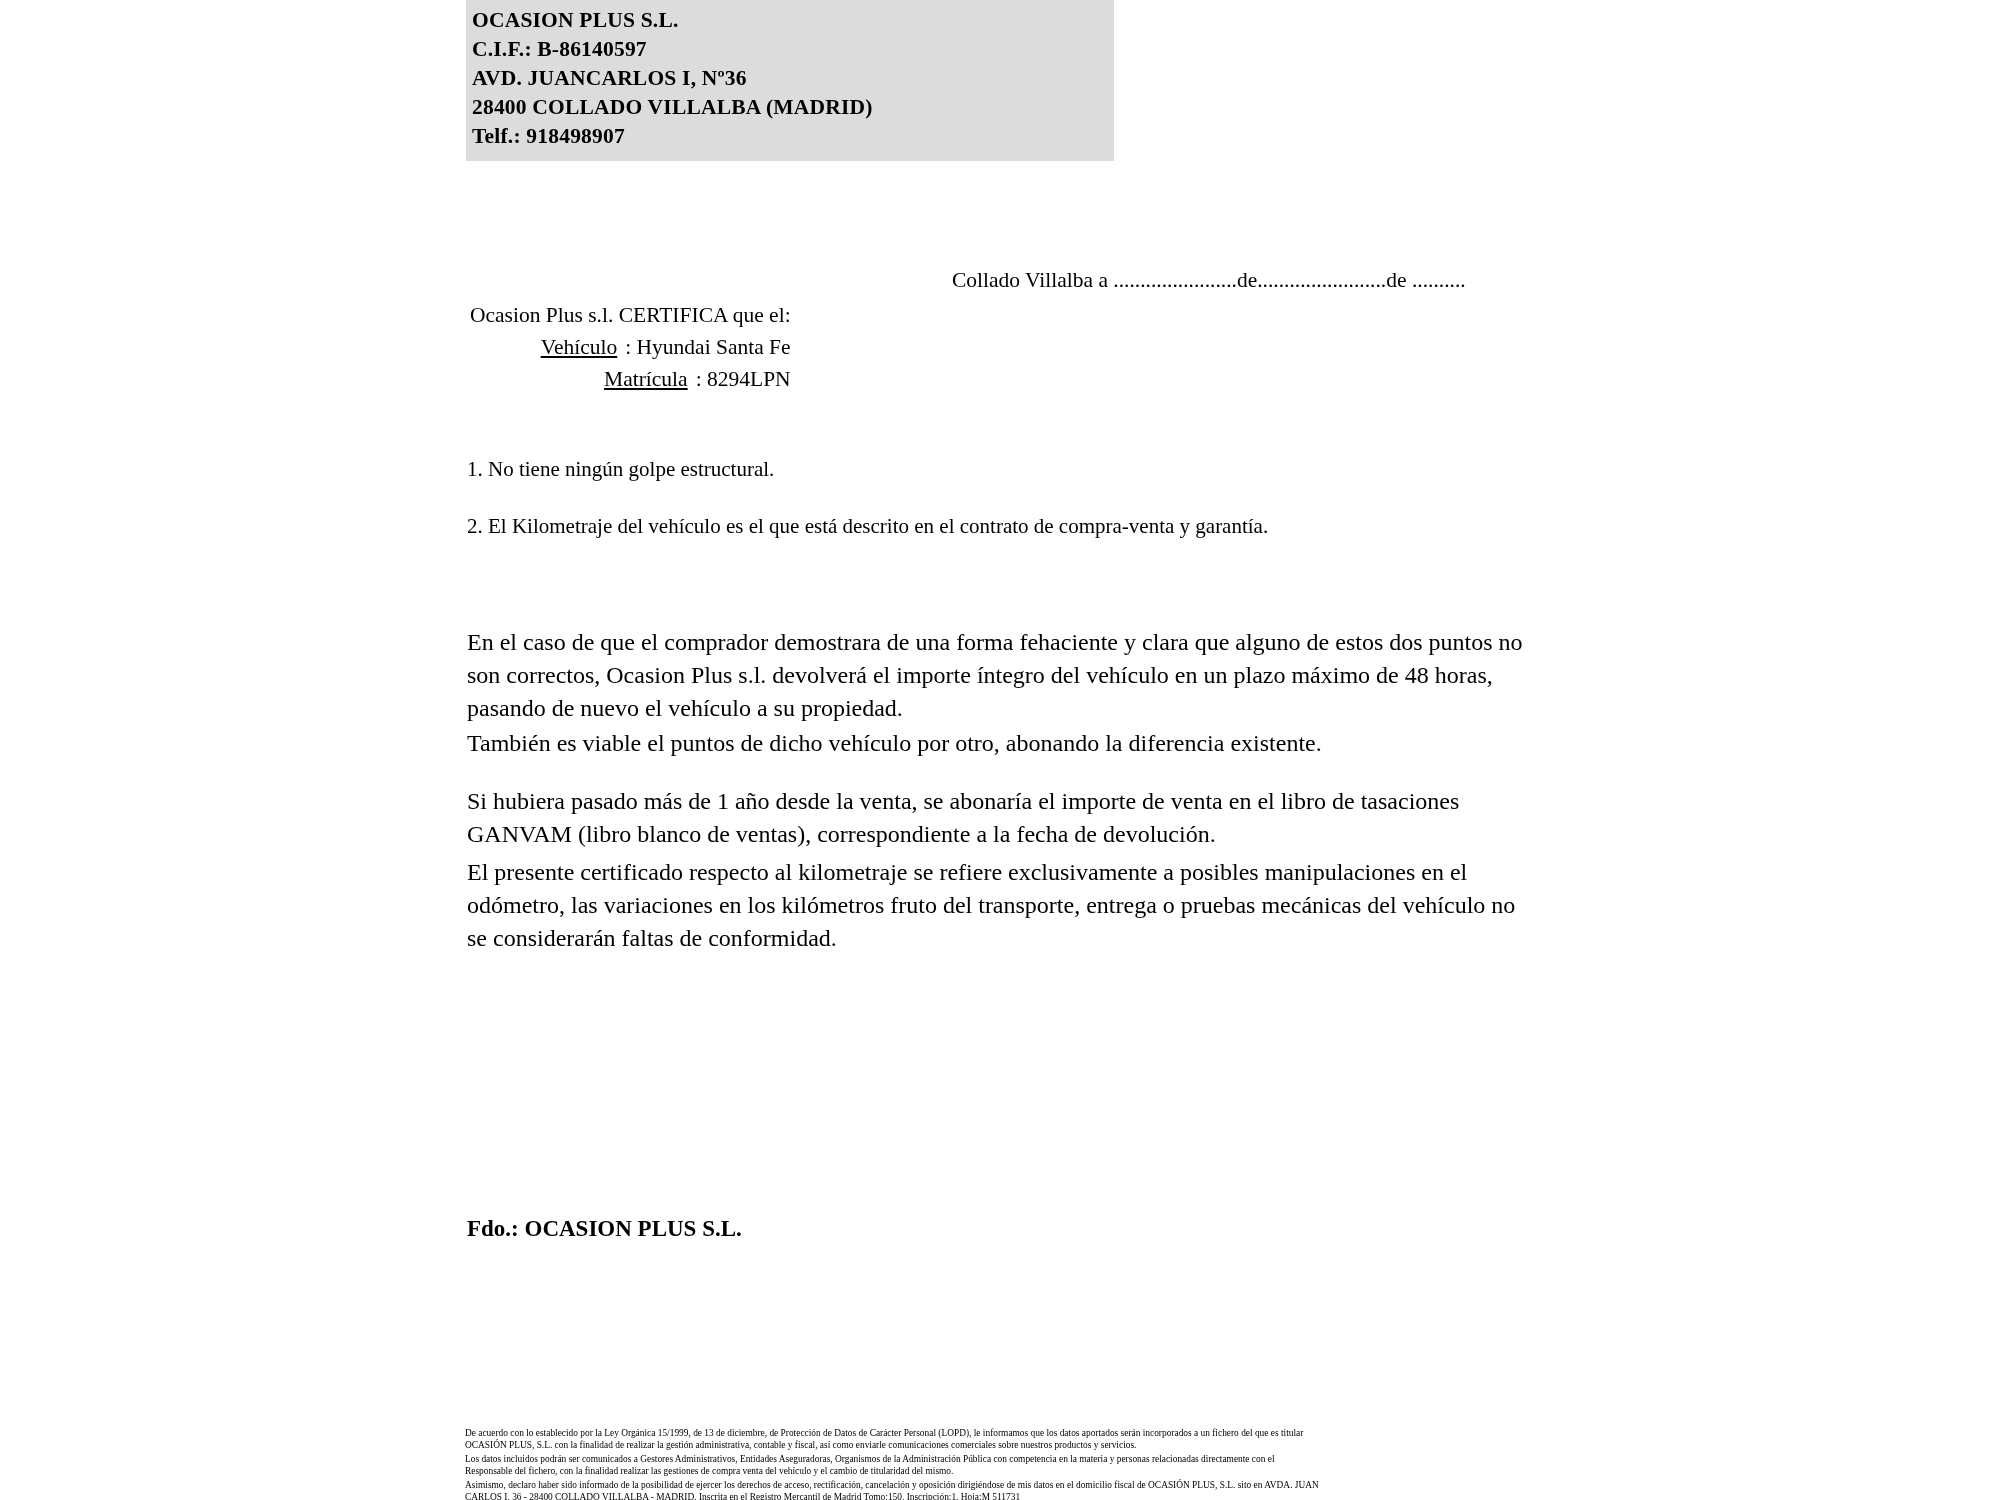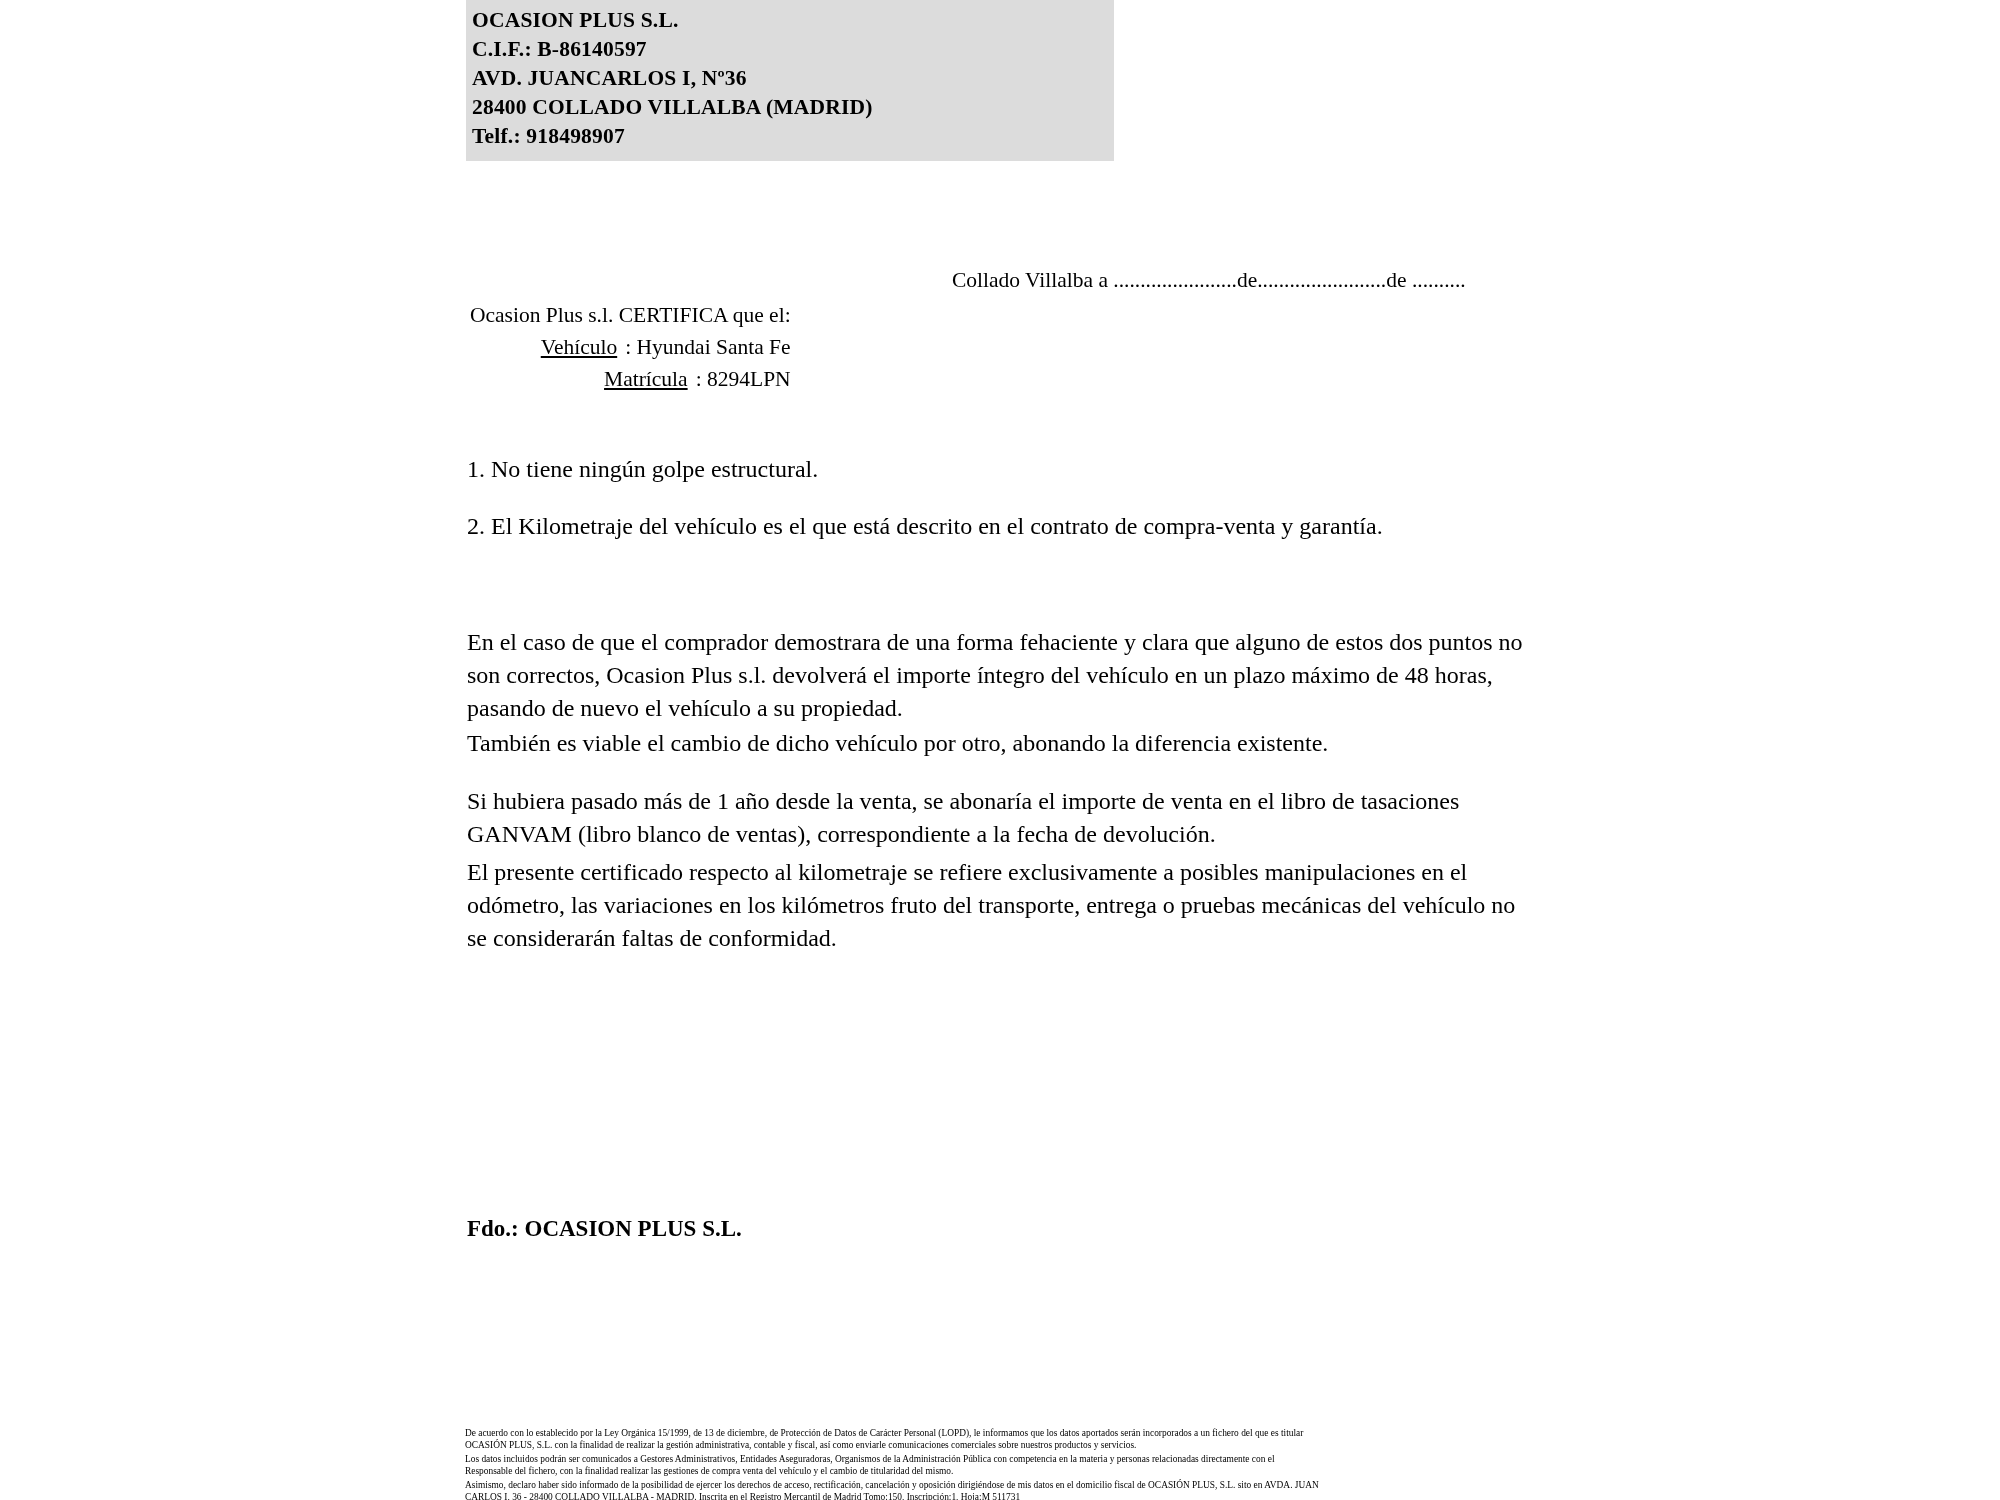--- a/index.html
+++ b/index.html
@@ -71,21 +71,21 @@
   }
   .cert-sep {
     display: inline-block;
     width: 14px;
   }
 
   
   .point {
     position: absolute;
     left: 467px;
-    font-size: 24px;
+    font-size: 21px;
     line-height: 28px;
     white-space: nowrap;
   }
   .point-1 { top: 455px; }
   .point-2 { top: 512px; }
 
   
   .para {
     position: absolute;
     left: 467px;
@@ -149,21 +149,21 @@
     </div>
     <div class="cert-row">
       <span class="cert-label">Matrícula</span><span class="cert-sep">:</span> <span>8294LPN</span>
     </div>
   </div>
 
   <div class="point point-1">1. No tiene ningún golpe estructural.</div>
   <div class="point point-2">2. El Kilometraje del vehículo es el que está descrito en el contrato de compra-venta y garantía.</div>
 
   <div class="para para-a">En el caso de que el comprador demostrara de una forma fehaciente y clara que alguno de estos dos puntos no son correctos, Ocasion Plus s.l. devolverá el importe íntegro del vehículo en un plazo máximo de 48 horas, pasando de nuevo el vehículo a su propiedad.</div>
-  <div class="para para-b">También es viable el cambio de dicho vehículo por otro, abonando la diferencia existente.</div>
+  <div class="para para-b">También es viable el puntos de dicho vehículo por otro, abonando la diferencia existente.</div>
   <div class="para para-c">Si hubiera pasado más de 1 año desde la venta, se abonaría el importe de venta en el libro de tasaciones GANVAM (libro blanco de ventas), correspondiente a la fecha de devolución.</div>
   <div class="para para-d">El presente certificado respecto al kilometraje se refiere exclusivamente a posibles manipulaciones en el odómetro, las variaciones en los kilómetros fruto del transporte, entrega o pruebas mecánicas del vehículo no se considerarán faltas de conformidad.</div>
 
   <div class="signature">Fdo.: OCASION PLUS S.L.</div>
 
   <div class="legal">
     <p>De acuerdo con lo establecido por la Ley Orgánica 15/1999, de 13 de diciembre, de Protección de Datos de Carácter Personal (LOPD), le informamos que los datos aportados serán incorporados a un fichero del que es titular</p>
     <p>OCASIÓN PLUS, S.L. con la finalidad de realizar la gestión administrativa, contable y fiscal, así como enviarle comunicaciones comerciales sobre nuestros productos y servicios.</p>
     <p class="gap">Los datos incluidos podrán ser comunicados a Gestores Administrativos, Entidades Aseguradoras, Organismos de la Administración Pública con competencia en la materia y personas relacionadas directamente con el</p>
     <p>Responsable del fichero, con la finalidad realizar las gestiones de compra venta del vehículo y el cambio de titularidad del mismo.</p>

